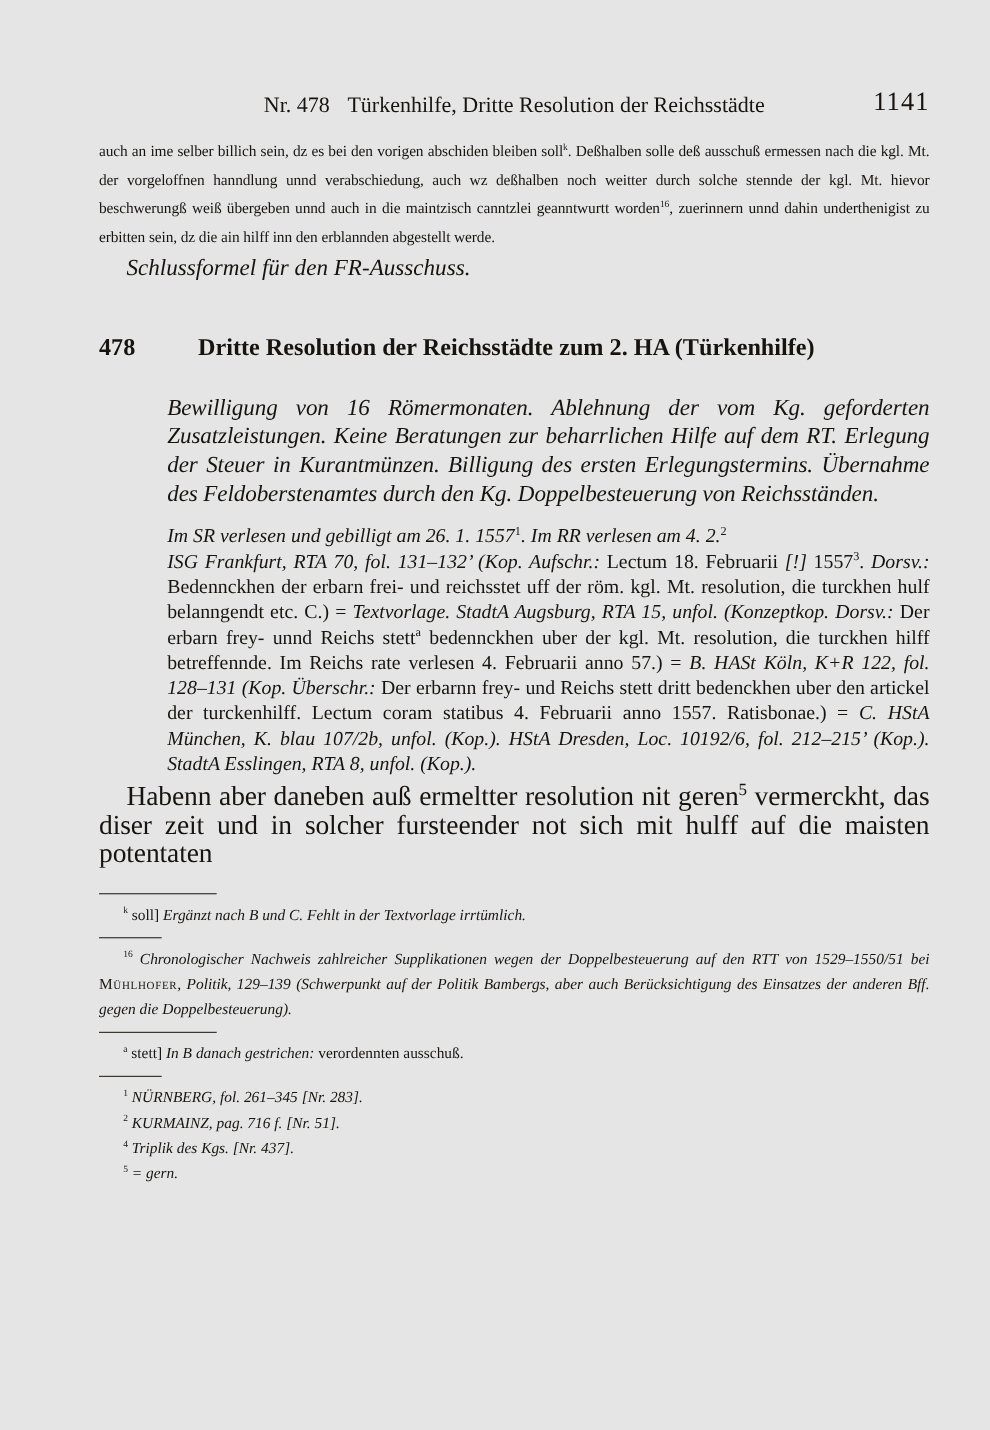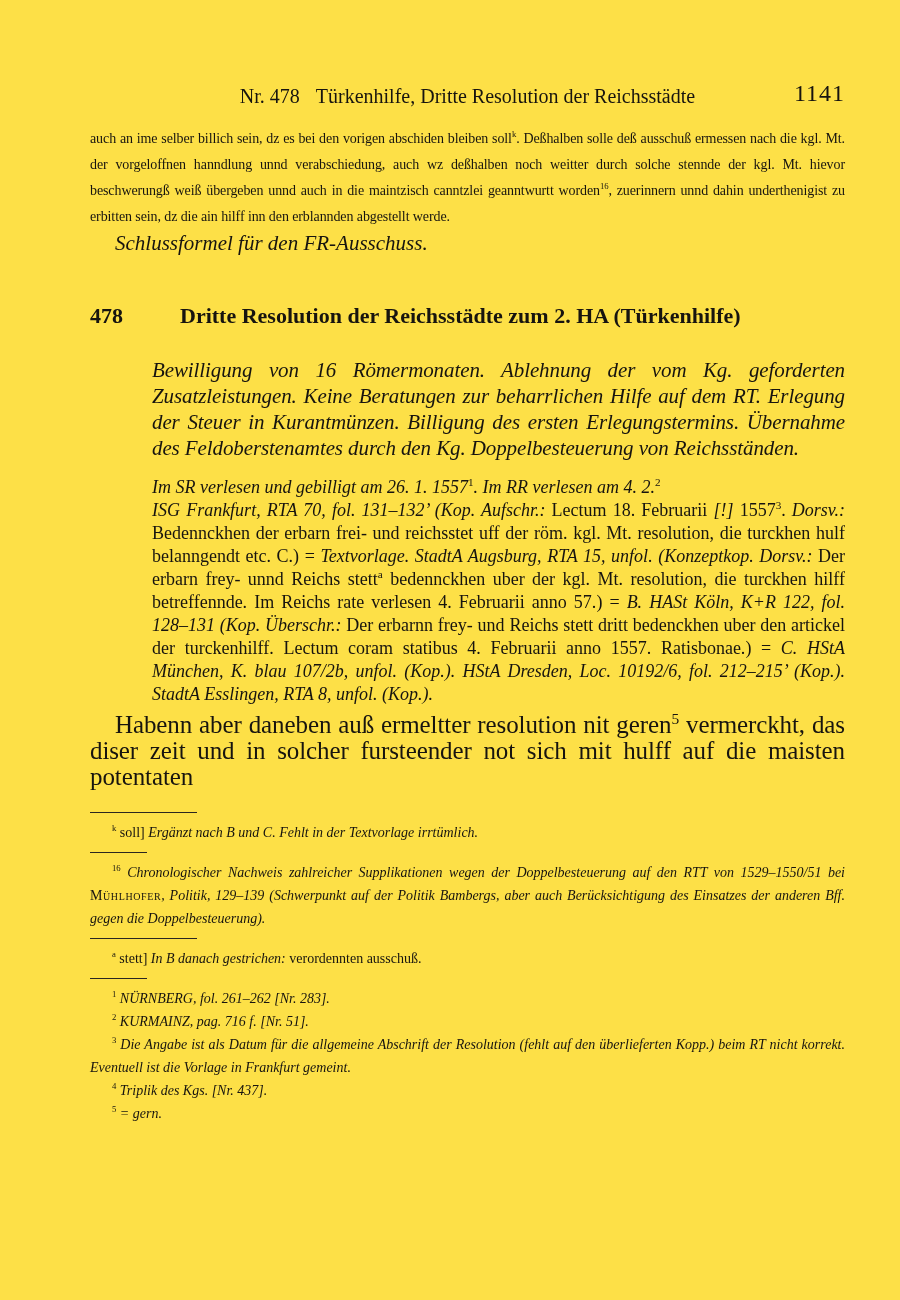--- a/index.html
+++ b/index.html
@@ -1,20 +1,20 @@
 <!DOCTYPE html>
 <html lang="de"><head>
 <meta charset="utf-8">
 <title>Scan</title>
 <style>
   html,body { margin:0; padding:0; background:#ffffff; }
   .page {
     position:relative;
     width:900px; height:1300px;
-    background:#fde047;
+    background:#e5e5e5;
     color:#17140f;
     font-family:"Liberation Serif", serif;
     box-sizing:border-box;
     padding:84px 55px 0 90px;
     overflow:hidden;
   }
   
   .running-header {
     position:relative;
     text-align:center;
@@ -133,19 +133,18 @@
   <hr class="fn-rule long rule-gap-1">
   <p class="fn"><span class="sg-sup">k</span><span class="sg-r"> soll] </span><span class="sg-i">Ergänzt nach B und C. Fehlt in der Textvorlage irrtümlich.</span></p>
 
   <hr class="fn-rule short rule-gap">
   <p class="fn"><span class="sg-sup">16</span><span class="sg-i"> </span><span class="sg-i">Chronologischer Nachweis zahlreicher Supplikationen wegen der Doppelbesteuerung auf den RTT von 1529–1550/51 bei </span><span class="sg-sc">Mühlhofer</span><span class="sg-i">, Politik, 129–139 (Schwerpunkt auf der Politik Bambergs, aber auch Berücksichtigung des Einsatzes der anderen Bff. gegen die Doppelbesteuerung).</span></p>
 
   <hr class="fn-rule long rule-gap">
   <p class="fn"><span class="sg-sup">a</span><span class="sg-r"> stett] </span><span class="sg-i">In B danach gestrichen:</span><span class="sg-r"> verordennten ausschuß.</span></p>
 
   <hr class="fn-rule short rule-gap">
-  <p class="fn"><span class="sg-sup">1</span><span class="sg-i"> NÜRNBERG, fol. 261–262 [Nr. 283].</span></p>
+  <p class="fn"><span class="sg-sup">1</span><span class="sg-i"> NÜRNBERG, fol. 261–345 [Nr. 283].</span></p>
   <p class="fn"><span class="sg-sup">2</span><span class="sg-i"> KURMAINZ, pag. 716 f. [Nr. 51].</span></p>
-  <p class="fn"><span class="sg-sup">3</span><span class="sg-i"> Die Angabe ist als Datum für die allgemeine Abschrift der Resolution (fehlt auf den überlieferten Kopp.) beim RT nicht korrekt. Eventuell ist die Vorlage in Frankfurt gemeint.</span></p>
   <p class="fn"><span class="sg-sup">4</span><span class="sg-i"> Triplik des Kgs. [Nr. 437].</span></p>
   <p class="fn"><span class="sg-sup">5</span><span class="sg-i"> = gern.</span></p>
 
 </div>
 
 </body></html>

